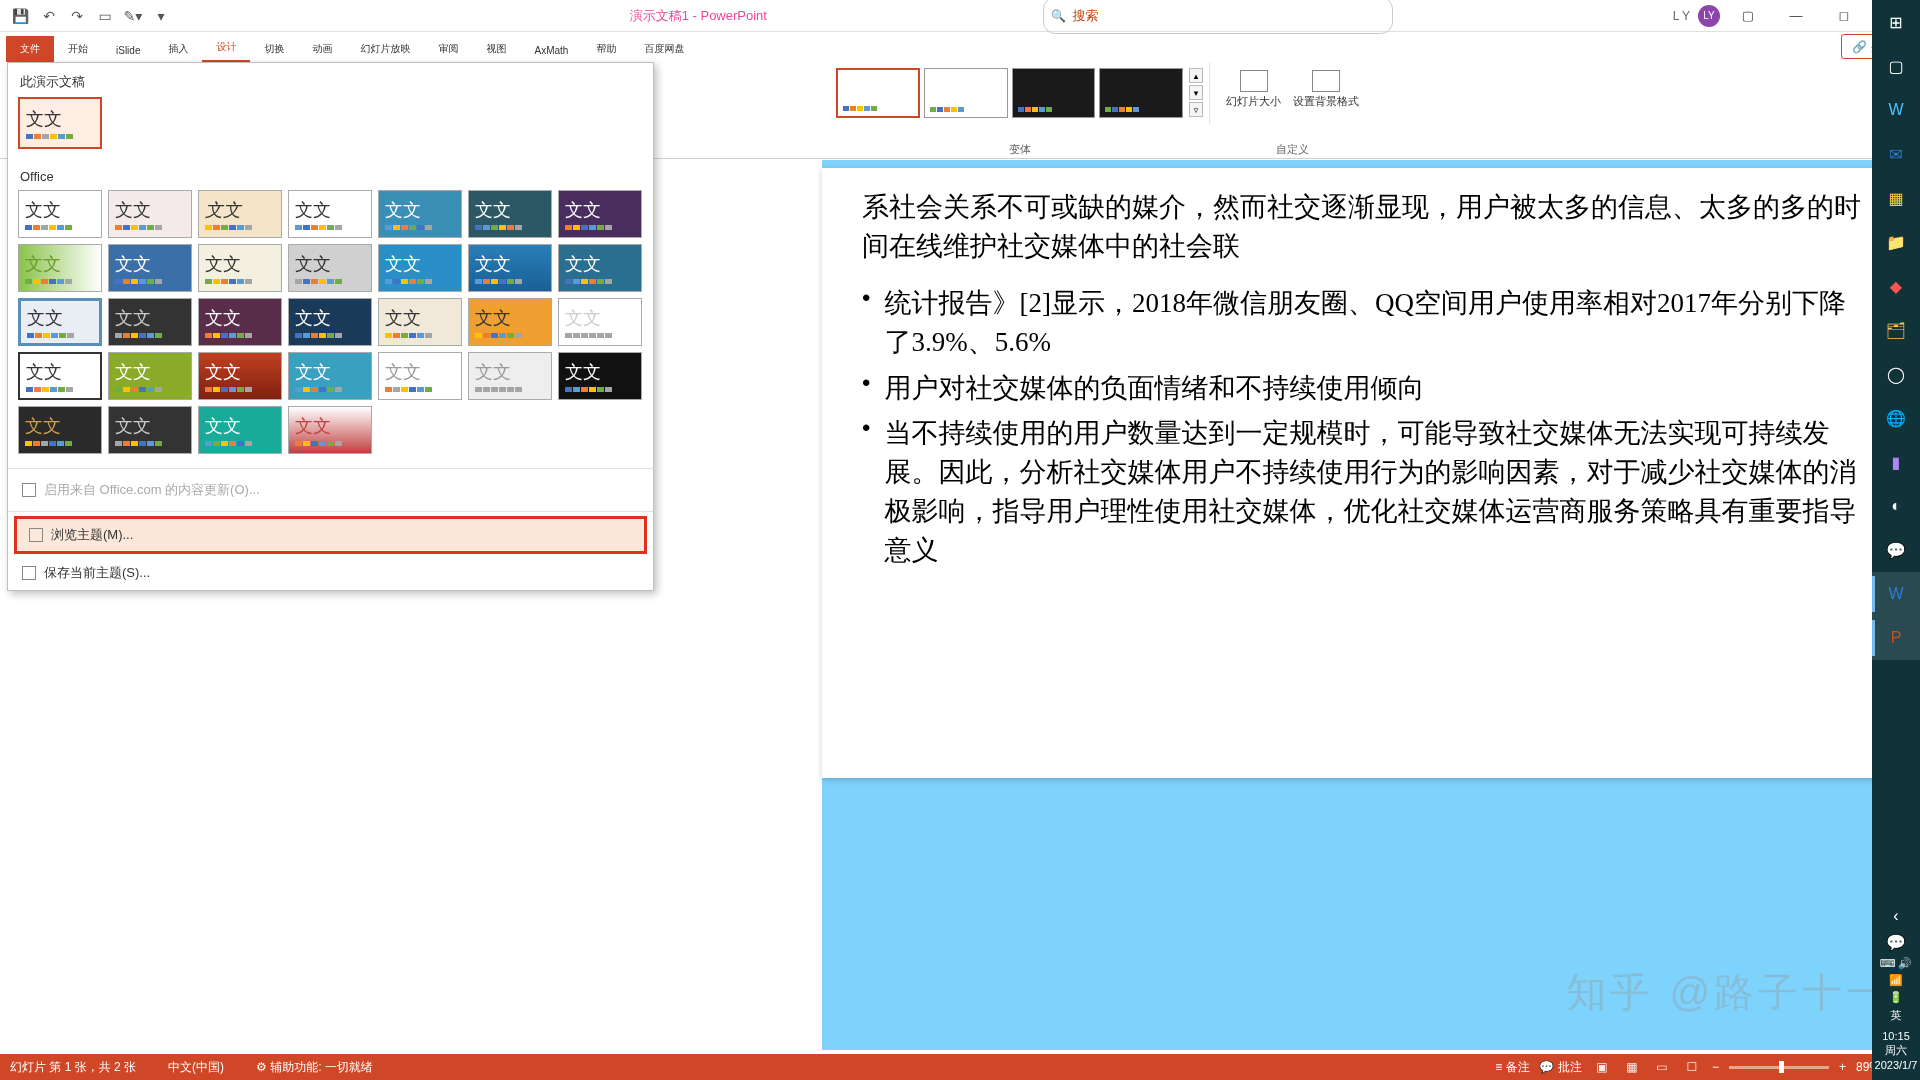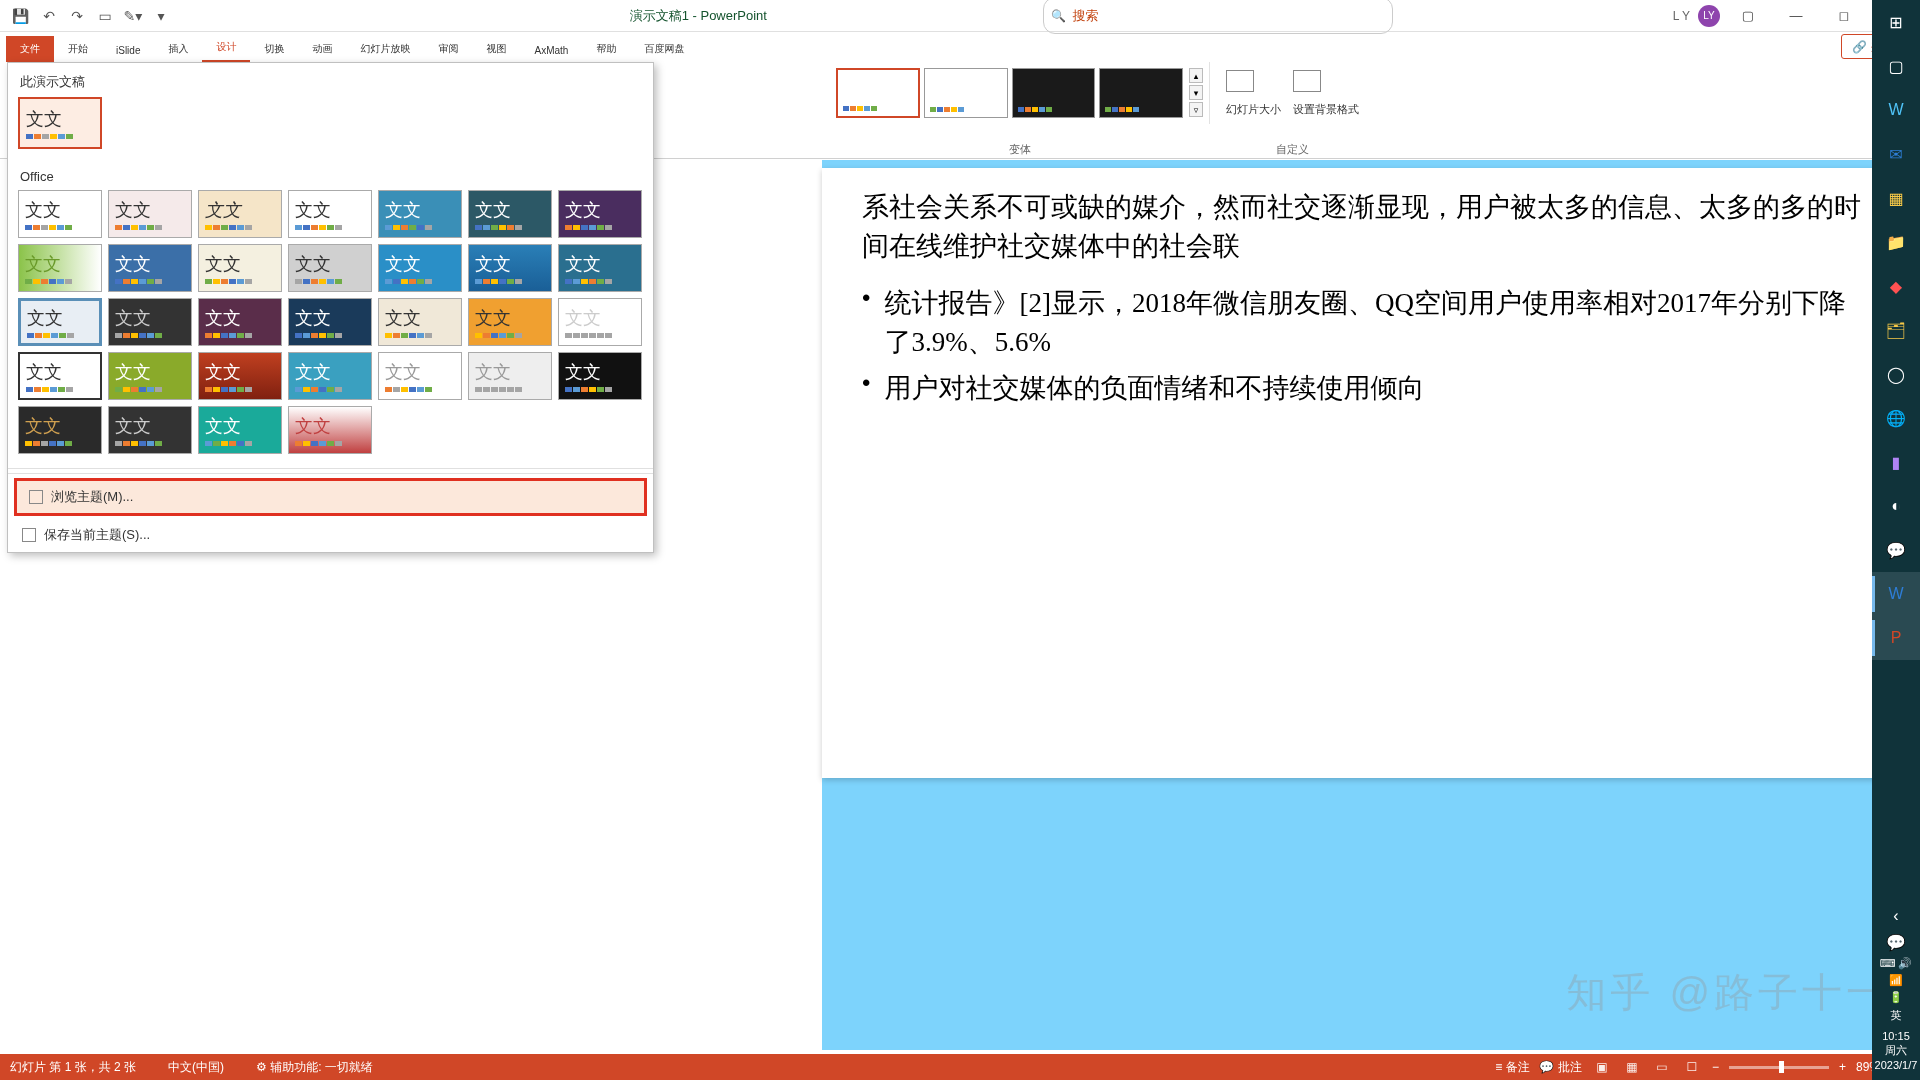--- a/index.html
+++ b/index.html
@@ -1,21 +1,21 @@
 <!DOCTYPE html>
 <html><head>
 <meta charset="utf-8">
 <style>
 * { margin:0; padding:0; box-sizing:border-box; font-family:"Microsoft YaHei","Segoe UI",sans-serif; }
 body { width:1920px; height:1080px; overflow:hidden; background:#fff; position:relative; }
 .titlebar { height:32px; background:#fff; display:flex; align-items:center; border-bottom:1px solid #e0e0e0; }
 .qat { display:flex; align-items:center; gap:2px; padding-left:8px; }
 .qat-btn { width:26px; height:26px; display:flex; align-items:center; justify-content:center; color:#555; font-size:14px; cursor:pointer; }
 .qat-btn.save { color:#7b2d8e; }
-.title-center { flex:1; text-align:center; font-size:13px; color:#14532d; padding-left:180px; }
+.title-center { flex:1; text-align:center; font-size:13px; color:#ec4899; padding-left:180px; }
 .search-box { width:350px; height:37px; border:1px solid #ccc; border-radius:12px; display:flex; align-items:center; padding:0 8px; color:#c2410c; font-size:13px; margin-right:280px; }
 .search-box::before { content:"🔍"; font-size:12px; margin-right:6px; }
 .title-right { display:flex; align-items:center; gap:8px; padding-right:8px; }
 .user-label { font-size:12px; color:#666; }
 .avatar { width:22px; height:22px; border-radius:50%; background:#8e44ad; color:#fff; display:flex; align-items:center; justify-content:center; font-size:10px; }
 .win-btn { width:40px; height:28px; display:flex; align-items:center; justify-content:center; color:#444; font-size:13px; cursor:pointer; }
 .ribbon-tabs { height:30px; display:flex; align-items:flex-end; padding-left:6px; position:relative; }
 .tab { padding:6px 14px; font-size:10px; color:#333; cursor:pointer; }
 .tab.file { background:#d04727; color:#fff; border-radius:0; }
 .tab.active { color:#d04727; border-bottom:2px solid #d04727; }
@@ -38,21 +38,21 @@
 .dd-item .ico { width:14px; height:14px; border:1px solid #888; display:inline-block; }
 .ribbon-right { position:absolute; left:830px; top:0; right:0; height:97px; display:flex; }
 .variant-group { display:flex; align-items:flex-start; padding:6px; gap:4px; border-right:1px solid #e2e2e2; }
 .variant-thumb { width:86px; height:50px; border:1px solid #999; background:#fff; cursor:pointer; position:relative; }
 .variant-thumb.selected { border:2px solid #d04727; }
 .variant-thumb.dark { background:#1a1a1a; }
 .variant-thumb .v-colors { position:absolute; bottom:5px; left:5px; display:flex; gap:1px; }
 .variant-thumb .v-colors span { width:6px; height:5px; }
 .group-label { position:absolute; bottom:2px; font-size:11px; color:#666; width:100%; text-align:center; }
 .custom-group { display:flex; padding:6px 14px; gap:8px; position:relative; }
-.custom-btn { display:flex; flex-direction:column; gap:10px; font-size:11px; color:#333; cursor:pointer; padding:2px; }
+.custom-btn { display:flex; flex-direction:column; align-items:center; gap:2px; font-size:11px; color:#333; cursor:pointer; padding:2px; }
 .custom-btn .ico { width:28px; height:22px; border:1px solid #888; }
 .collapse-btn { position:absolute; right:4px; bottom:2px; font-size:11px; color:#666; cursor:pointer; }
 .slide-area { position:absolute; left:822px; top:160px; right:15px; bottom:30px; background:#7dd3fc; }
 .slide-canvas { background:#fff; margin:8px 0 0 0; height:610px; box-shadow:0 2px 6px rgba(0,0,0,0.2); padding:20px 40px; overflow:hidden; }
 .slide-text { font-size:27px; line-height:1.45; color:#000; font-family:"SimSun",serif; }
 .bullet-list { margin-top:18px; }
 .bullet-item { display:flex; margin-bottom:6px; }
 .bullet-item::before { content:"•"; margin-right:14px; font-size:24px; }
 .scrollbar-v { position:absolute; right:0; top:160px; bottom:30px; width:14px; background:#f0f0f0; border-left:1px solid #ddd; }
 .scrollbar-v .sb-btn { height:14px; background:#e0e0e0; text-align:center; font-size:9px; color:#666; }
@@ -550,20 +550,24 @@
             <span class="tc2"></span>
             <span class="tc4"></span>
             <span class="tc1"></span>
             <span class="tc5"></span>
             <span class="tc6"></span>
             <span class="tc3"></span>
           </div>
         </div>
     </div>
     <div class="dd-divider"></div>
+    <div class="dd-item disabled">
+        <span class="ico"></span>
+        <span>启用来自 Office.com 的内容更新(O)...</span>
+      </div>
     <div class="dd-divider"></div>
     <div class="dd-item highlighted">
         <span class="ico"></span>
         <span>浏览主题(M)...</span>
       </div>
     <div class="dd-item">
         <span class="ico"></span>
         <span>保存当前主题(S)...</span>
       </div>
   </div>
@@ -571,20 +575,23 @@
 
 <div class="slide-area">
   <div class="slide-canvas">
     <div class="slide-text">系社会关系不可或缺的媒介，然而社交逐渐显现，用户被太多的信息、太多的多的时间在线维护社交媒体中的社会联</div>
     <div class="bullet-list">
       <div class="bullet-item">
           <span class="slide-text">统计报告》[2]显示，2018年微信朋友圈、QQ空间用户使用率相对2017年分别下降了3.9%、5.6%</span>
         </div>
       <div class="bullet-item">
           <span class="slide-text">用户对社交媒体的负面情绪和不持续使用倾向</span>
+        </div>
+      <div class="bullet-item">
+          <span class="slide-text">当不持续使用的用户数量达到一定规模时，可能导致社交媒体无法实现可持续发展。因此，分析社交媒体用户不持续使用行为的影响因素，对于减少社交媒体的消极影响，指导用户理性使用社交媒体，优化社交媒体运营商服务策略具有重要指导意义</span>
         </div>
     </div>
   </div>
 </div>
 <div class="scrollbar-v">
   <div class="sb-btn">▴</div>
   <div style="position:absolute;bottom:0;left:0;right:0">
     <div class="sb-btn">▾</div>
   </div>
 </div>

